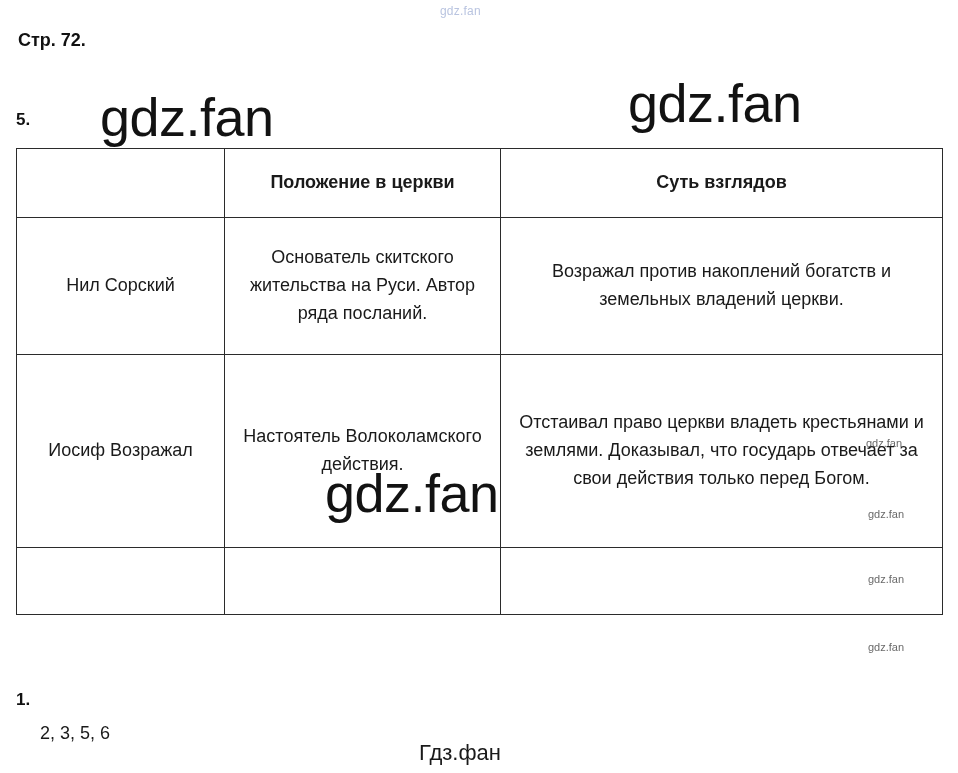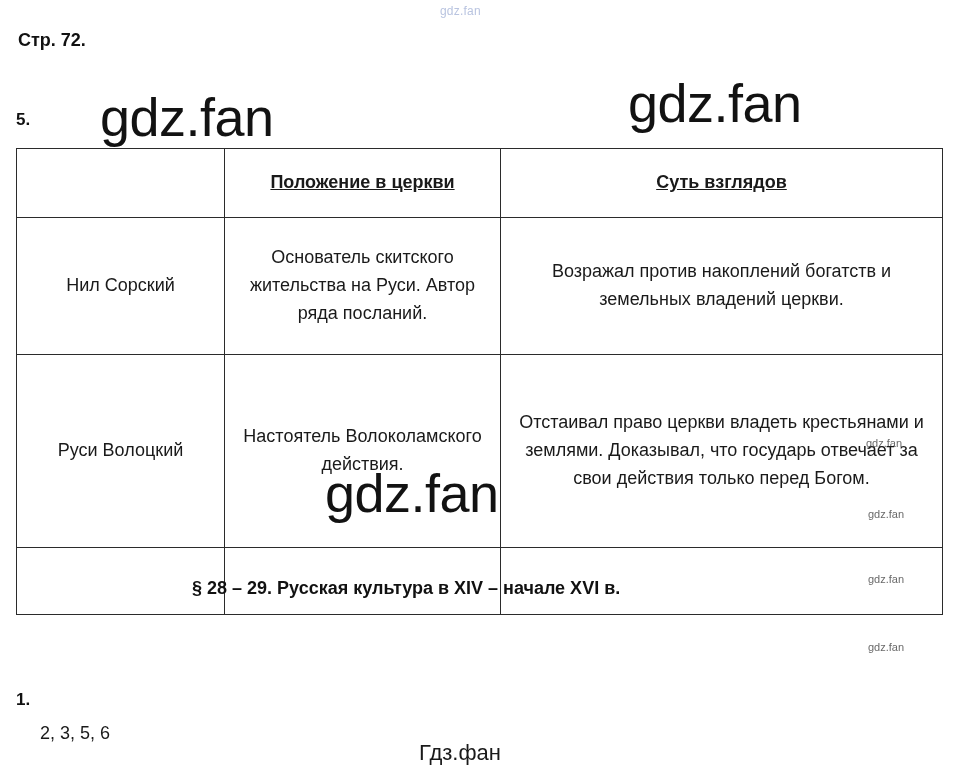--- a/index.html
+++ b/index.html
@@ -84,21 +84,20 @@
     text-align: center;
     font-size: 18px;
     line-height: 1.55;
     color: #1a1a1a;
     font-weight: normal;
   }
   table.vz th {
     font-weight: bold;
     font-size: 18px;
     height: 52px;
-    text-decoration: underline;
   }
   .col-a { width: 208px; }
   .col-b { width: 276px; }
   .col-c { width: 442px; }
   .row-1 td { height: 120px; }
   .row-2 td { height: 176px; }
   .row-3 td { height: 50px; }
 
   .section-title {
     position: absolute;
@@ -166,32 +165,31 @@
         <th>Суть взглядов</th>
       </tr>
     </thead>
     <tbody>
       <tr class="row-1">
         <td>Нил Сорский</td>
         <td>Основатель скитского жительства на Руси. Автор ряда посланий.</td>
         <td>Возражал против накоплений богатств и земельных владений церкви.</td>
       </tr>
       <tr class="row-2">
-        <td>Руси Волоцкий</td>
+        <td>Иосиф Возражал</td>
         <td>Настоятель Волоколамского действия.</td>
         <td>Отстаивал право церкви владеть крестьянами и землями. Доказывал, что государь отвечает за свои действия только перед Богом.</td>
       </tr>
       <tr class="row-3">
         <td></td>
         <td></td>
         <td></td>
       </tr>
     </tbody>
   </table>
 
-  <div class="section-title">§ 28 – 29. Русская культура в XIV – начале XVI в.</div>
 
   <div class="q-num-1">1.</div>
   <div class="answer-1">2, 3, 5, 6</div>
 
   <div class="wm-bottom">Гдз.фан</div>
 
 </div>
 
 </body></html>

